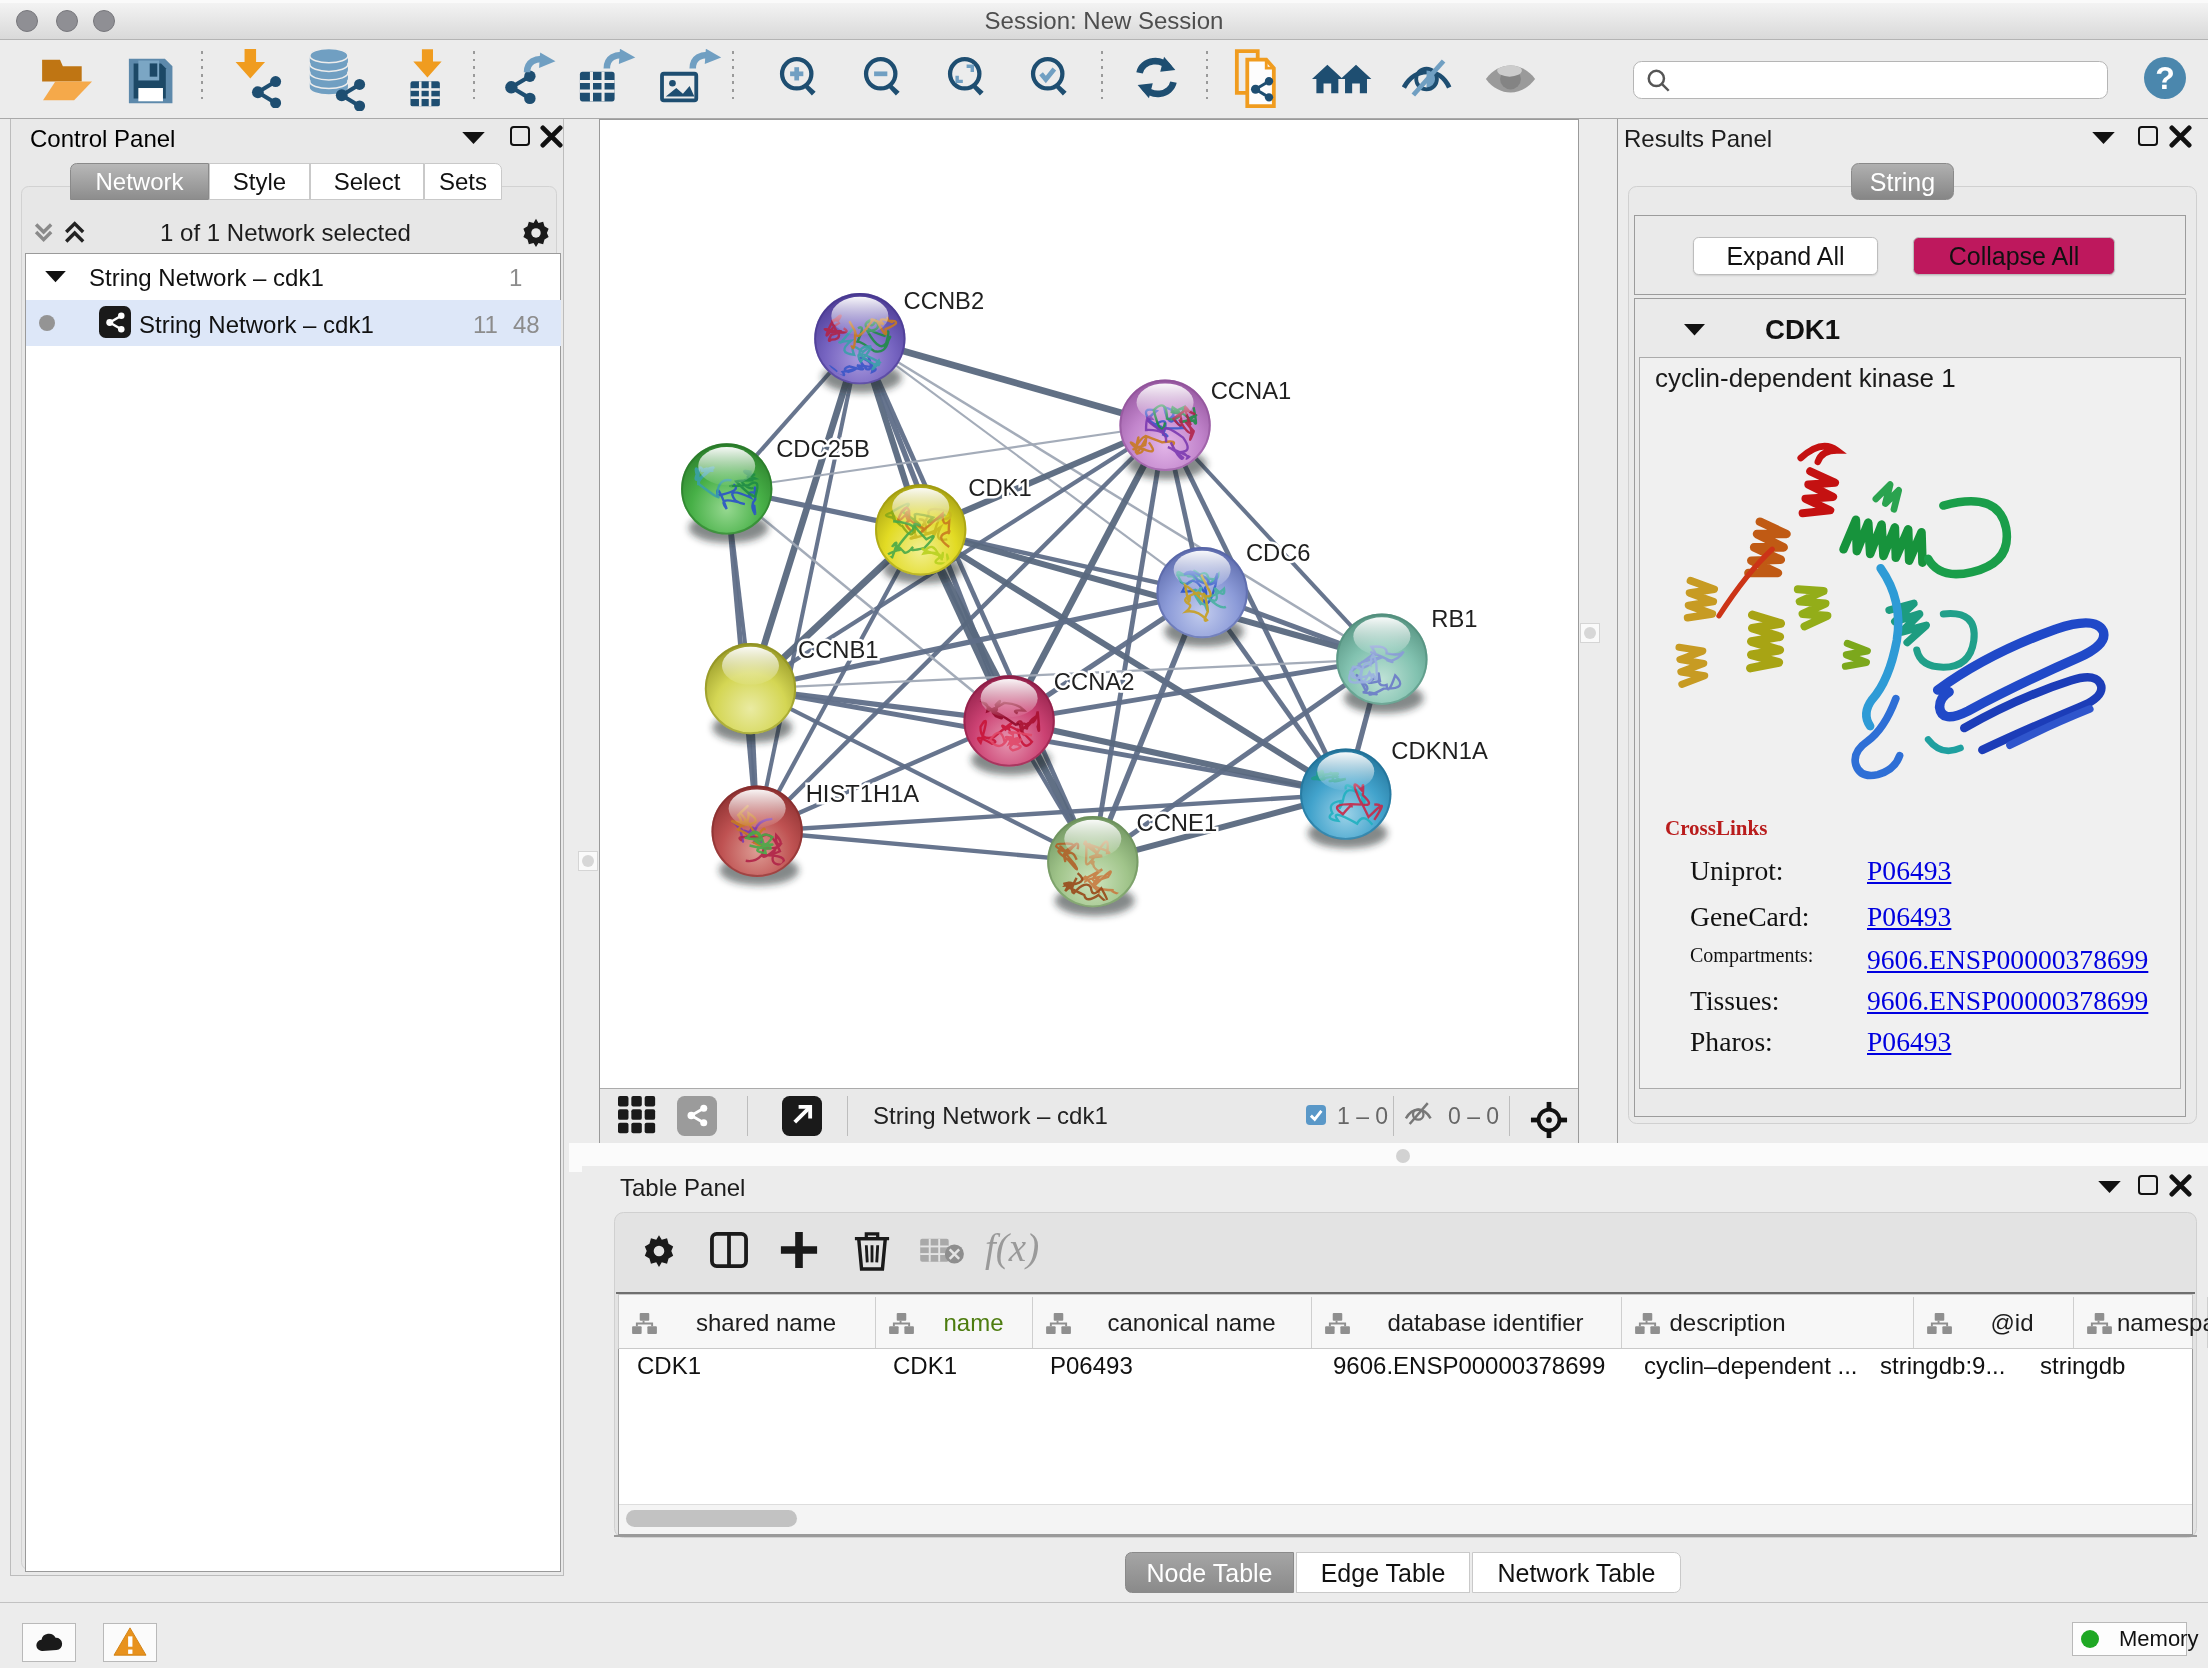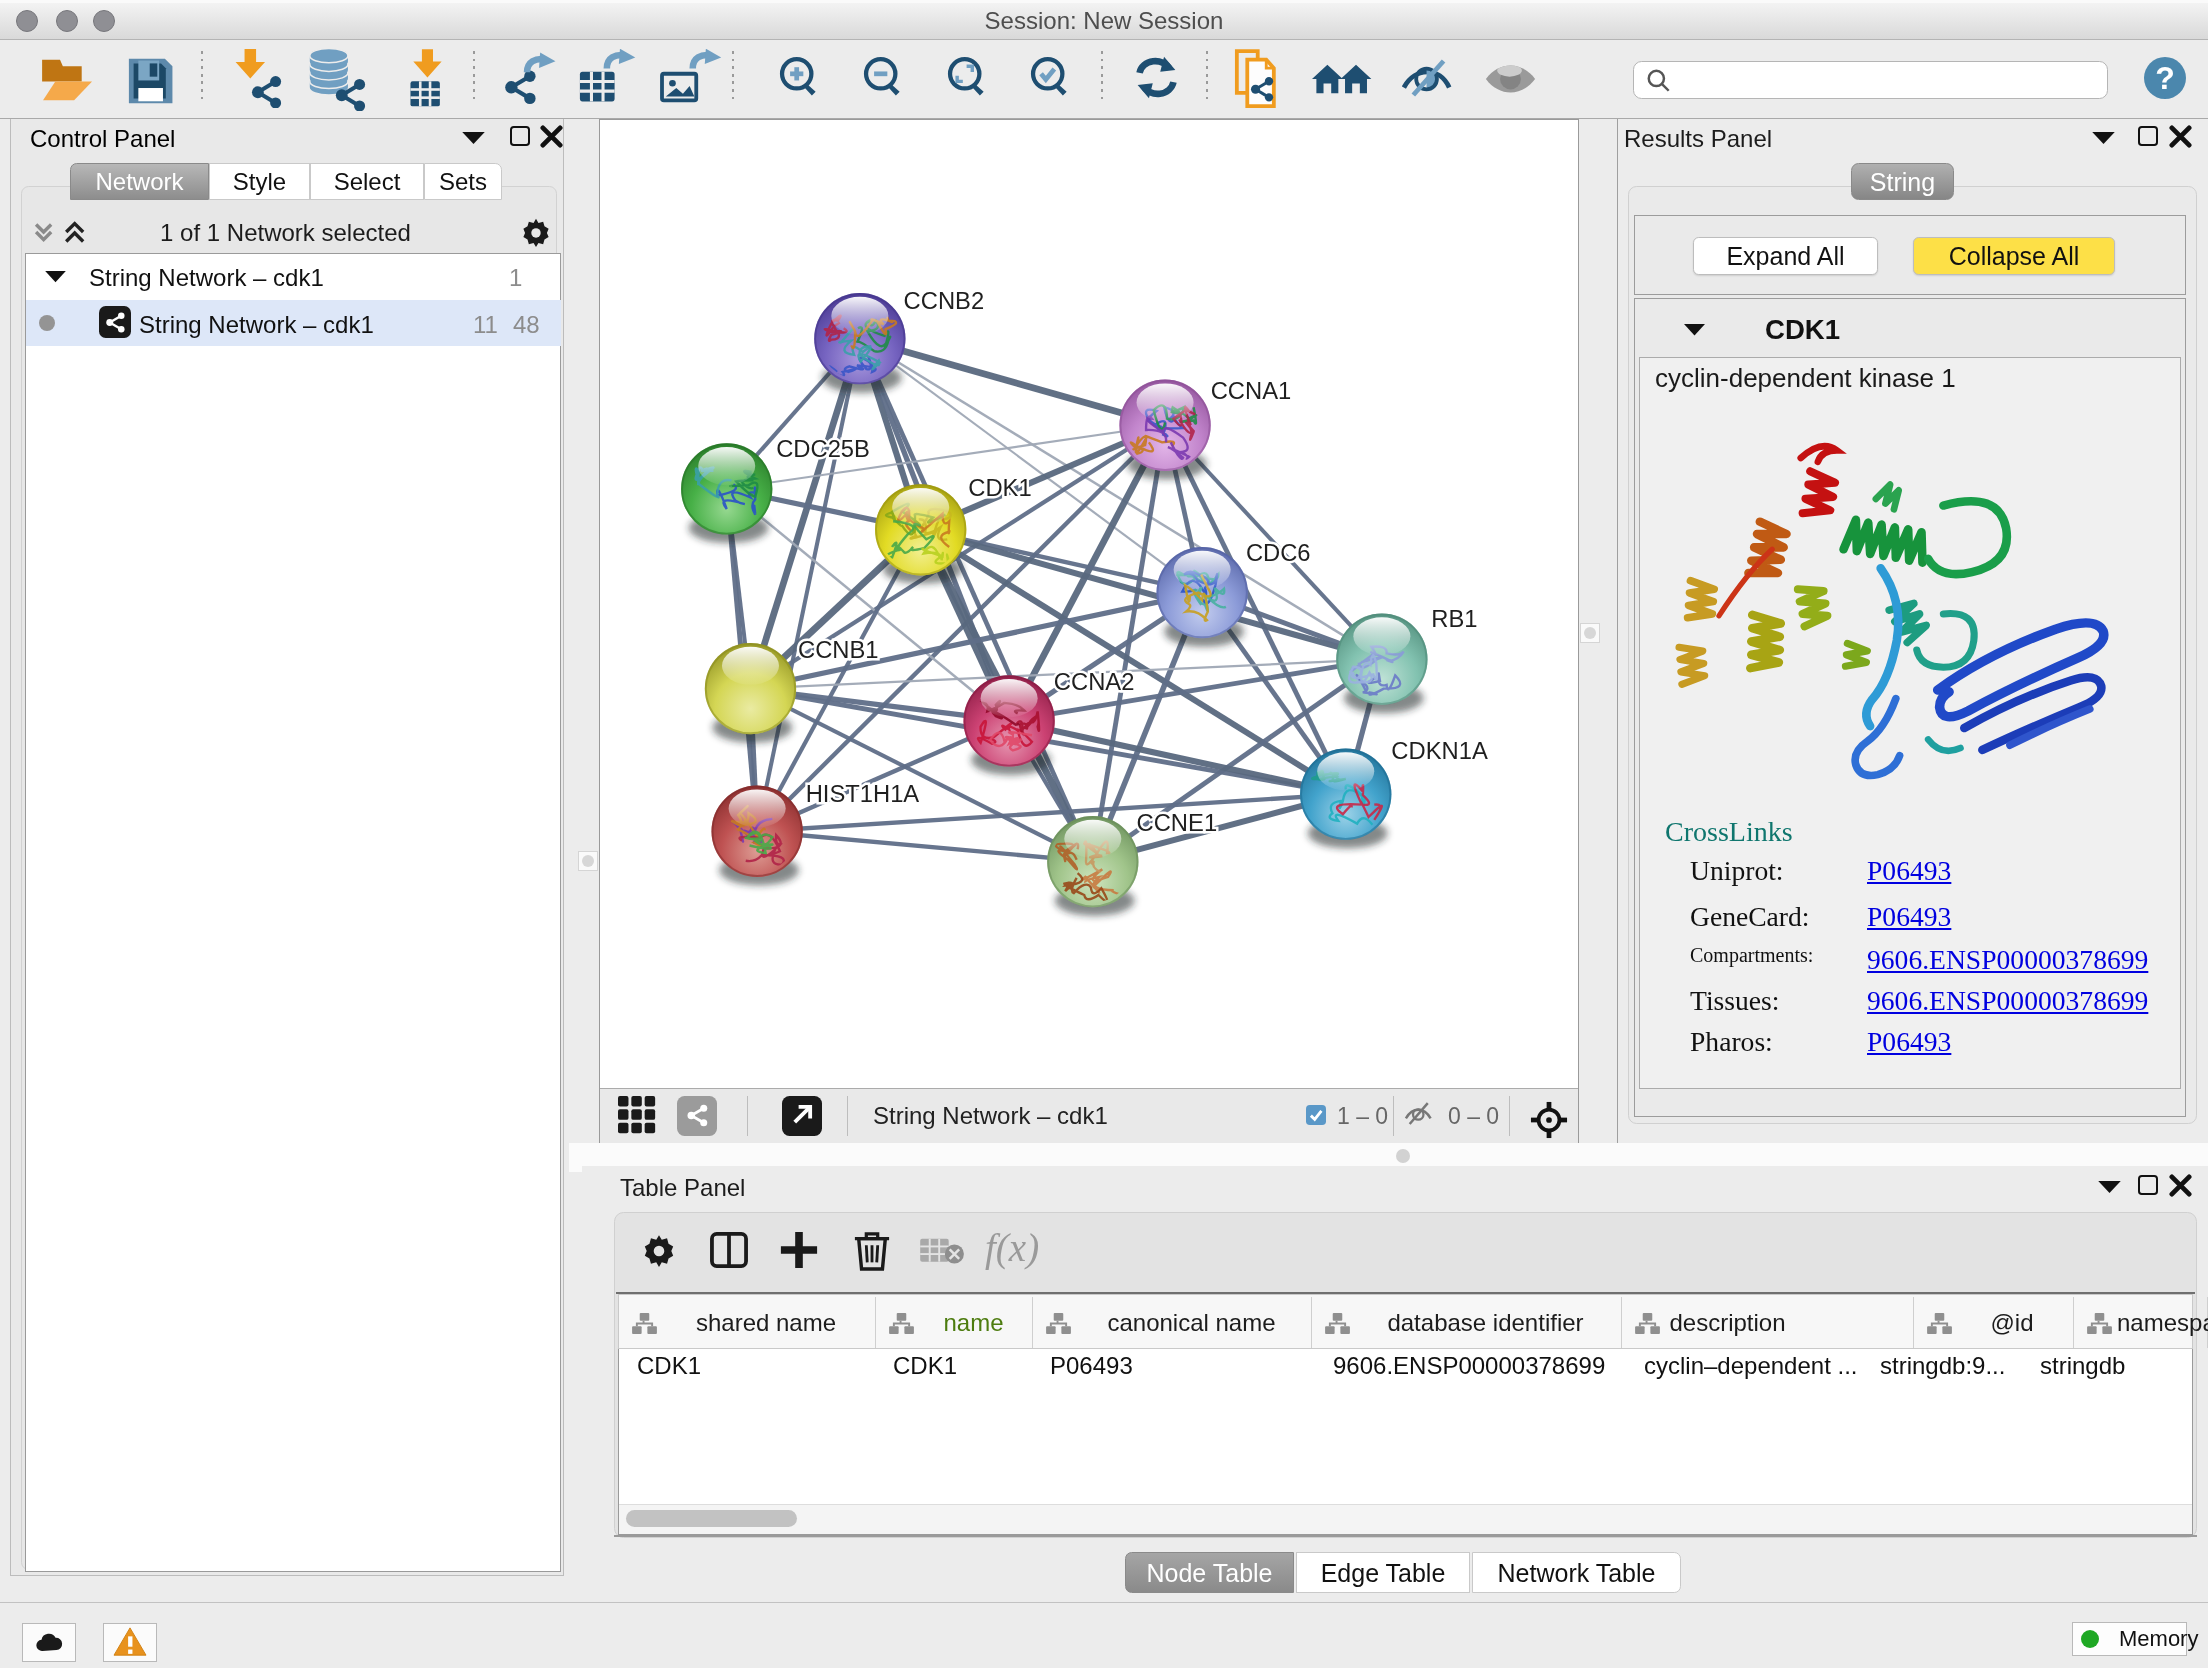--- a/index.html
+++ b/index.html
@@ -624,21 +624,21 @@
     <path d="M1,2 h24 l-12,13 z" fill="#111"></path>
   </svg>
 <div class="abs" style="left:2138px;top:126px;width:20px;height:20px;border:2.9px solid #111;border-radius:3.8px"></div>
 <svg class="ico" style="left:2169px;top:125px" width="23" height="23" viewBox="0 0 24 24">
     <path d="M3,3 L21,21 M21,3 L3,21" stroke="#111" stroke-width="5" stroke-linecap="round"></path>
   </svg>
 <div class="abs" style="left:1628px;top:186px;width:569px;height:938px;background:#eaeaea;border:1px solid #d0d0d0;border-radius:8.6px"></div>
 <div class="abs" style="left:1851px;top:163px;width:103px;height:37px;background:linear-gradient(#b0b0b0,#868686);border:1px solid #8a8a8a;border-radius:7.6px;color:#fff;font-size:25px;text-align:center;line-height:36px">String</div>
 <div class="abs" style="left:1634px;top:215px;width:552px;height:80px;border:1px solid #9c9c9c"></div>
 <div class="abs" style="left:1693px;top:237px;width:185px;height:38px;background:#fff;border:1px solid #bdbdbd;border-radius:5.7px;font-size:25px;color:#111;text-align:center;line-height:36px;box-shadow:0 1px 1.9px rgba(0,0,0,0.12)">Expand All</div>
-<div class="abs" style="left:1913px;top:237px;width:202px;height:38px;background:#fde047;border:1px solid #bdbdbd;border-radius:5.7px;font-size:25px;color:#111;text-align:center;line-height:36px;box-shadow:0 1px 1.9px rgba(0,0,0,0.12)">Collapse All</div>
+<div class="abs" style="left:1913px;top:237px;width:202px;height:38px;background:#be185d;border:1px solid #bdbdbd;border-radius:5.7px;font-size:25px;color:#111;text-align:center;line-height:36px;box-shadow:0 1px 1.9px rgba(0,0,0,0.12)">Collapse All</div>
 <div class="abs" style="left:1634px;top:298px;width:552px;height:819px;border:1px solid #9c9c9c"></div>
 <svg class="ico" style="left:1683px;top:323px" width="23" height="14.3" viewBox="0 0 24 15">
     <path d="M1,1 h22 l-11,12 z" fill="#111"></path>
   </svg>
 <div class="abs" style="left:1765px;top:314px;font-size:27.6px;font-weight:bold;color:#111">CDK1</div>
 <div class="abs" style="left:1639px;top:357px;width:542px;height:732px;background:#f0f0f0;border:1px solid #ababab"></div>
 <div class="abs" style="left:1655px;top:363px;font-size:26px;color:#1a1a1a">cyclin-dependent kinase 1</div>
 <svg class="ico" style="left:1660px;top:418px" width="504" height="390" viewBox="0 0 530 410">
     <g fill="none">
       <path d="M148,42 q22,-20 38,-8 q-16,0 -20,12" fill="none" stroke="#c41111" stroke-width="7" stroke-linecap="round"></path>
@@ -656,21 +656,21 @@
       <polyline points="241,202 267,195 247,214 273,206 254,225 280,218 260,236" fill="none" stroke="#1d9c80" stroke-width="8" stroke-linejoin="round" stroke-linecap="round"></polyline>
       <path d="M298,206 q36,-4 32,28 q-4,28 -32,28 q-24,0 -28,-18" fill="none" stroke="#21a08a" stroke-width="7.5" stroke-linecap="round"></path>
       <path d="M232,158 q24,34 17,76 q-8,42 -26,62 q-11,15 -2,28" fill="none" stroke="#2e9bd6" stroke-width="9" stroke-linecap="round"></path>
       <path d="M292,286 q52,-38 124,-64 q42,-14 50,2 q5,14 -26,28 q-64,28 -116,56 q-28,14 -30,-4 q0,-10 10,-16" fill="none" stroke="#2049c8" stroke-width="10" stroke-linecap="round"></path>
       <path d="M320,326 q56,-32 112,-50 q28,-9 32,6 q2,12 -23,22 q-60,25 -102,45" fill="none" stroke="#1c3db8" stroke-width="9" stroke-linecap="round"></path>
       <path d="M248,295 q-12,32 -30,45 q-16,11 -12,25 q5,14 23,10 q18,-5 23,-20" fill="none" stroke="#2e6fd6" stroke-width="8" stroke-linecap="round"></path>
       <path d="M282,338 q14,18 34,9" fill="none" stroke="#1fa0a0" stroke-width="7" stroke-linecap="round"></path>
       <path d="M368,344 q44,-22 84,-38" fill="none" stroke="#2f55cc" stroke-width="8" stroke-linecap="round"></path>
     </g>
 </svg>
-<div class="abs" style="left:1665px;top:816px;font-family:'Liberation Serif',serif;font-size:28px;font-weight:normal;color:#0f766e">CrossLinks</div>
+<div class="abs" style="left:1665px;top:816px;font-family:'Liberation Serif',serif;font-size:21px;font-weight:bold;color:#b91c1c">CrossLinks</div>
 <div class="abs" style="left:1690px;top:855px;font-family:'Liberation Serif',serif;font-size:27.6px;color:#111">Uniprot:</div>
 <div class="abs" style="left:1867px;top:855px;font-family:'Liberation Serif',serif;font-size:27.6px;color:#0000e0;text-decoration:underline">P06493</div>
 <div class="abs" style="left:1690px;top:901px;font-family:'Liberation Serif',serif;font-size:27.6px;color:#111">GeneCard:</div>
 <div class="abs" style="left:1867px;top:901px;font-family:'Liberation Serif',serif;font-size:27.6px;color:#0000e0;text-decoration:underline">P06493</div>
 <div class="abs" style="left:1690px;top:944px;font-family:'Liberation Serif',serif;font-size:20px;color:#111">Compartments:</div>
 <div class="abs" style="left:1867px;top:944px;font-family:'Liberation Serif',serif;font-size:27.6px;color:#0000e0;text-decoration:underline">9606.ENSP00000378699</div>
 <div class="abs" style="left:1690px;top:985px;font-family:'Liberation Serif',serif;font-size:27.6px;color:#111">Tissues:</div>
 <div class="abs" style="left:1867px;top:985px;font-family:'Liberation Serif',serif;font-size:27.6px;color:#0000e0;text-decoration:underline">9606.ENSP00000378699</div>
 <div class="abs" style="left:1690px;top:1026px;font-family:'Liberation Serif',serif;font-size:27.6px;color:#111">Pharos:</div>
 <div class="abs" style="left:1867px;top:1026px;font-family:'Liberation Serif',serif;font-size:27.6px;color:#0000e0;text-decoration:underline">P06493</div>

